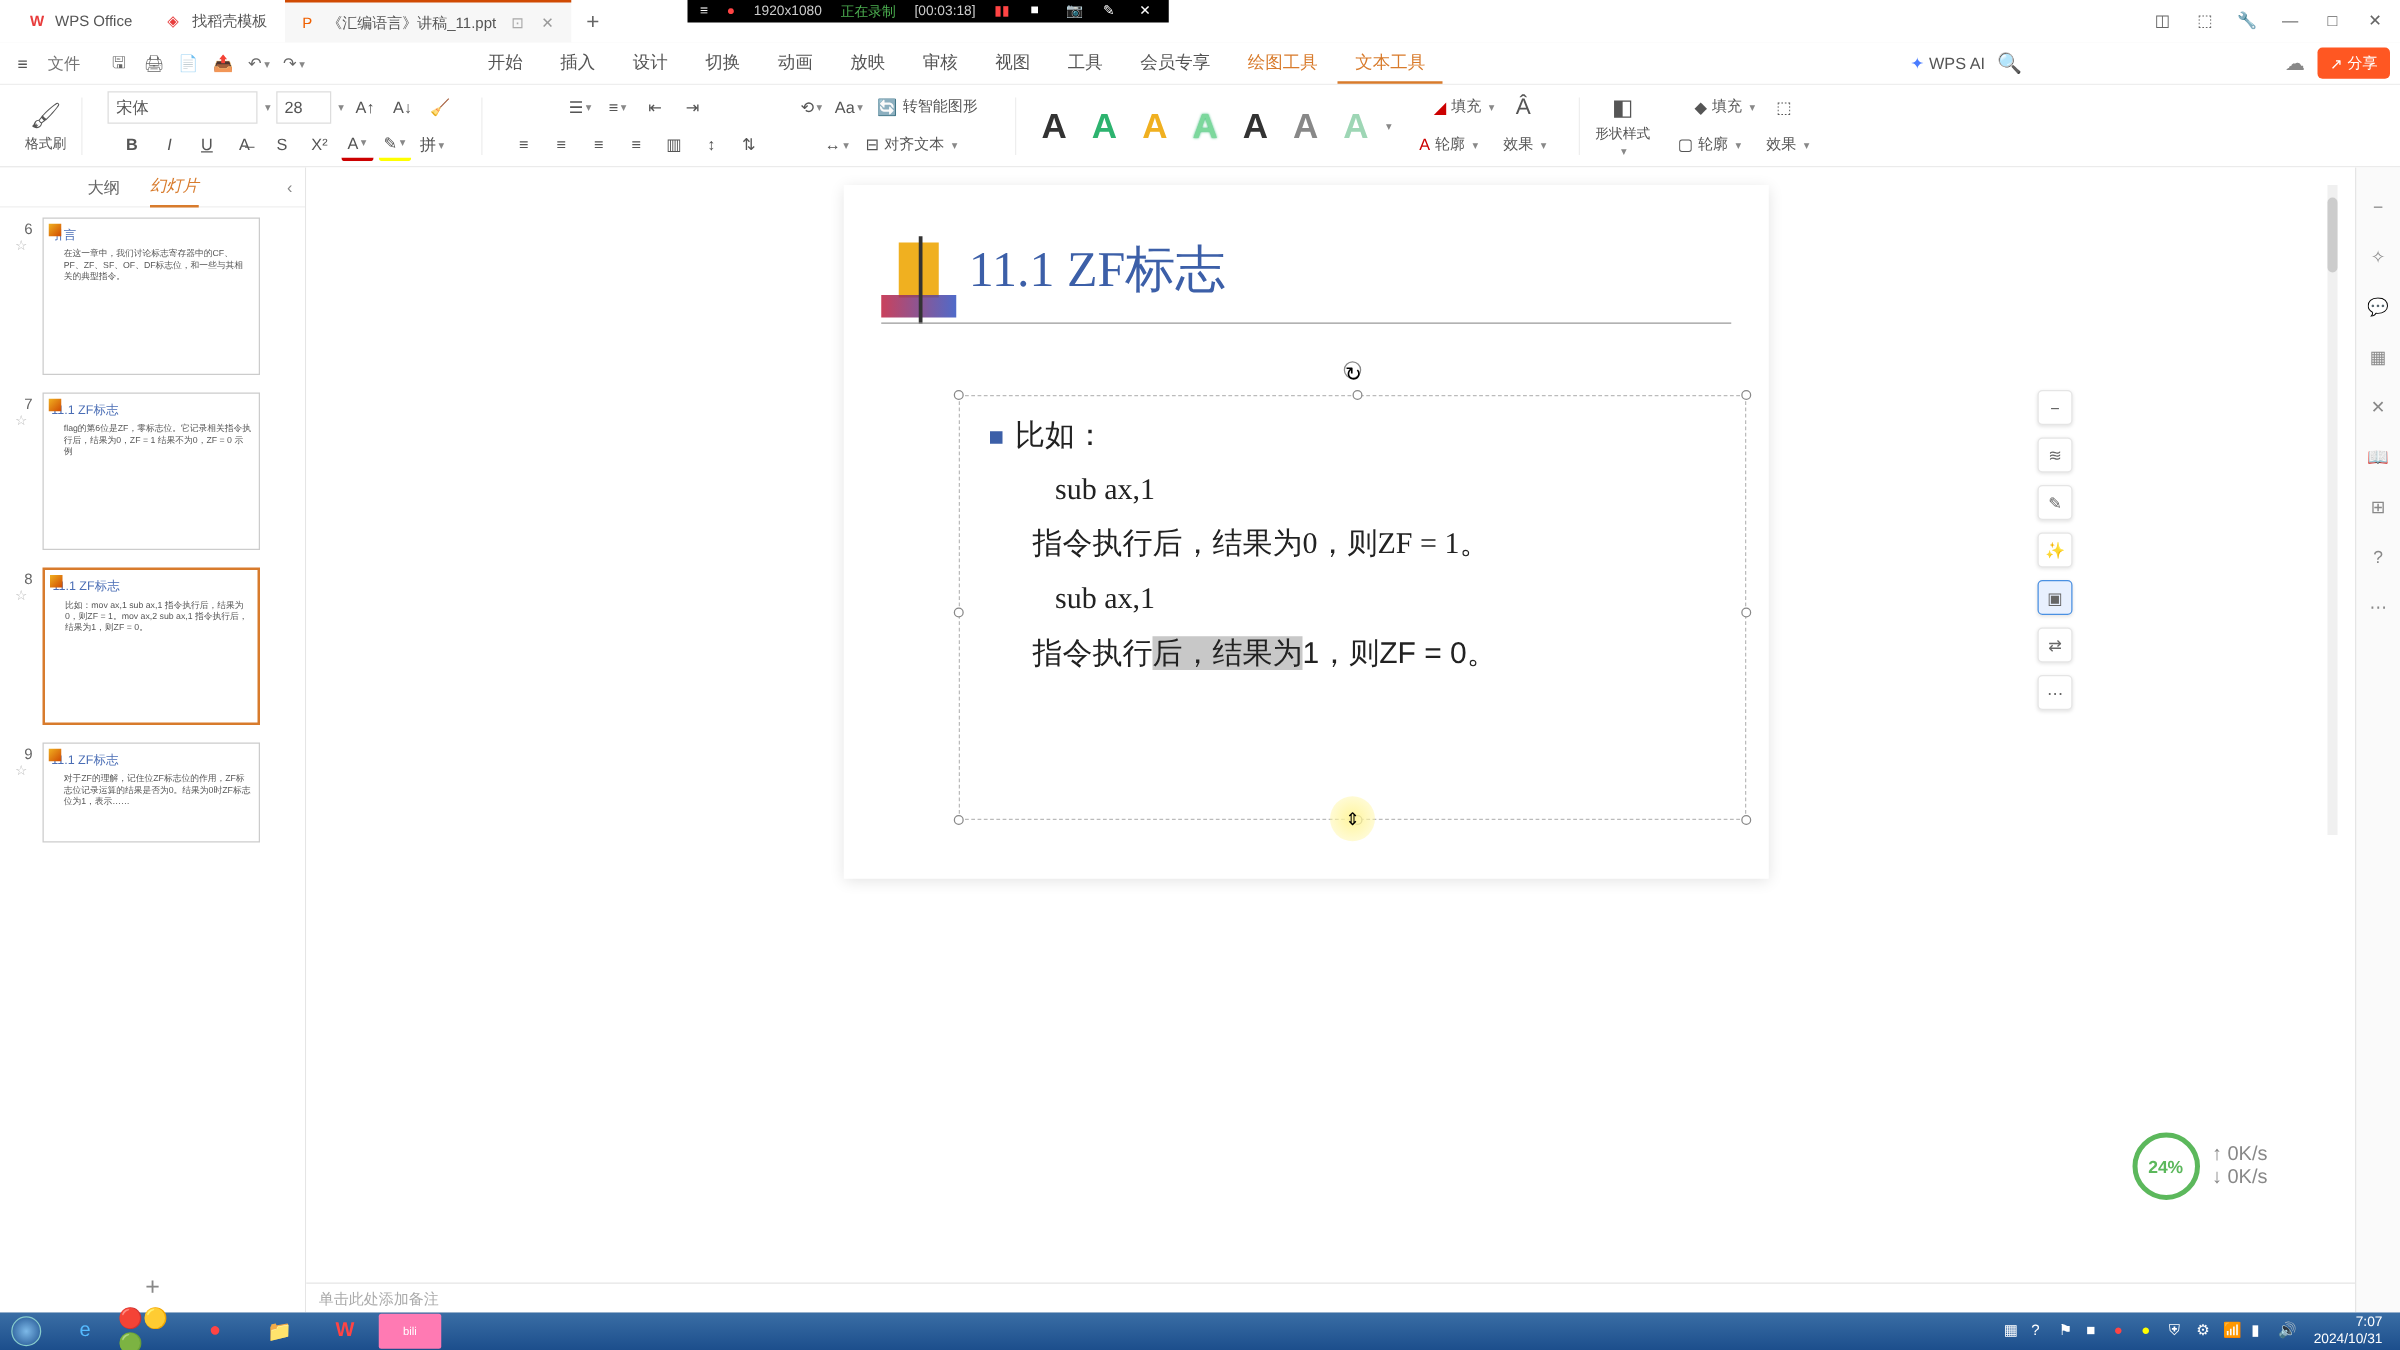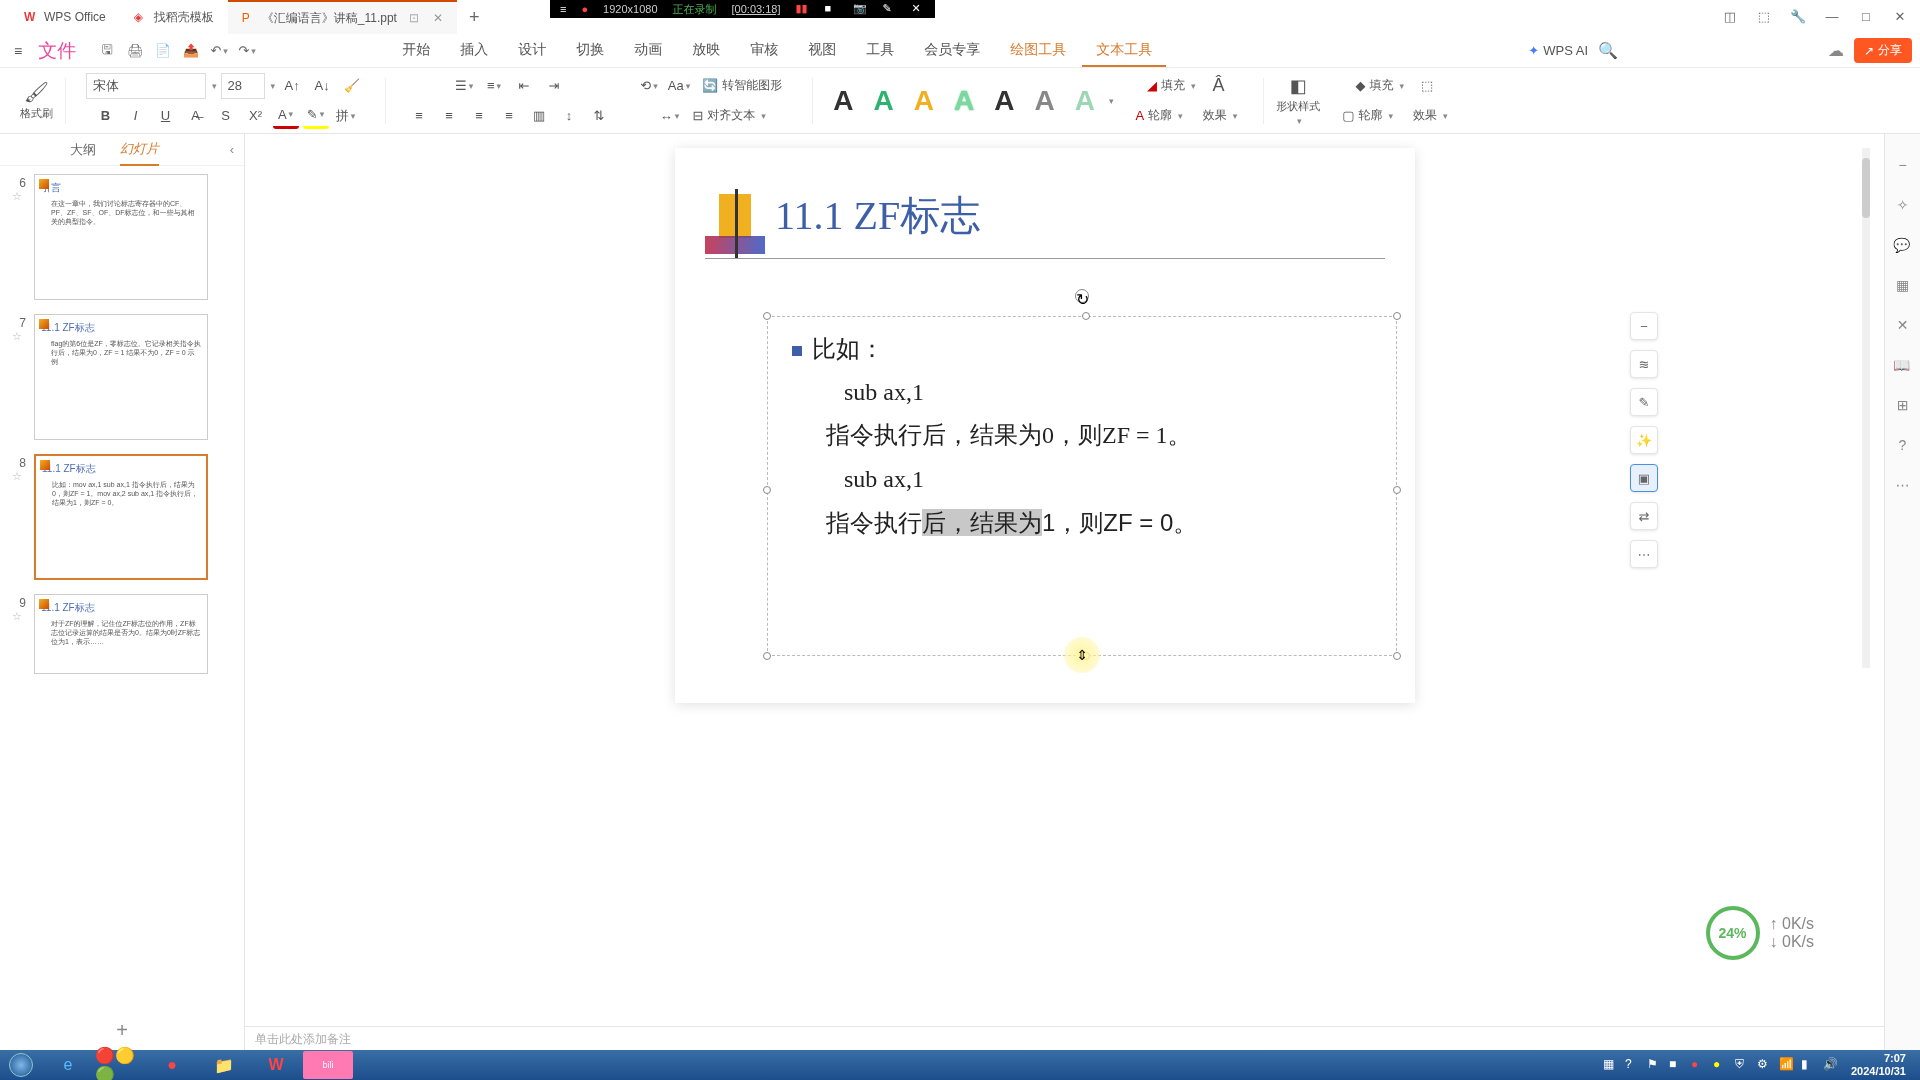--- a/index.html
+++ b/index.html
@@ -3,39 +3,39 @@
 <meta charset="utf-8">
 <style>
 * { margin: 0; padding: 0; box-sizing: border-box; font-family: "Microsoft YaHei", Arial, sans-serif; }
 body { width: 1920px; height: 1080px; overflow: hidden; background: #f0f0f0; position: relative; }
 
 
 .recording-bar { position: absolute; top: 0; left: 550px; height: 18px; background: #000; color: #fff; display: flex; align-items: center; font-size: 11px; padding: 0 10px; gap: 15px; z-index: 100; }
 .recording-bar .rec-icon { color: #ff4444; }
 .recording-bar .res { color: #ccc; }
 .recording-bar .status { color: #4caf50; }
-.recording-bar .time { color: #ccc; text-decoration: underline; }
+.recording-bar .time { color: #ccc; }
 .recording-bar .btn { width: 14px; height: 14px; display: inline-block; cursor: pointer; }
 
 
 .app-tabs { height: 34px; background: #fff; display: flex; align-items: center; padding: 0 10px; }
 .app-tab { padding: 6px 14px; display: flex; align-items: center; gap: 6px; font-size: 12px; color: #555; cursor: pointer; height: 34px; }
 .app-tab.active { background: #f7f7f7; border-top: 2px solid #d04a02; }
 .app-tab .tab-icon { width: 14px; height: 14px; }
 .tab-icon.red { color: #e83c3c; font-weight: bold; }
 .tab-icon.orange { color: #f06000; }
 .tab-close { margin-left: 8px; color: #999; }
 .tab-add { font-size: 18px; color: #666; padding: 0 12px; cursor: pointer; }
 .window-controls { position: absolute; right: 8px; top: 4px; display: flex; gap: 10px; }
 .window-controls .wc { width: 24px; height: 24px; display: flex; align-items: center; justify-content: center; color: #666; cursor: pointer; font-size: 13px; }
 
 
 .menu-bar { height: 34px; background: #fff; display: flex; align-items: center; padding: 0 8px; border-bottom: 1px solid #eee; }
 .menu-left { display: flex; align-items: center; gap: 4px; }
-.menu-btn { padding: 4px 6px; font-size: 19px; color: #ec4899; cursor: pointer; }
+.menu-btn { padding: 4px 6px; font-size: 13px; color: #737373; cursor: pointer; }
 .hamburger { font-size: 14px; color: #555; padding: 0 6px; }
 .qat { display: flex; gap: 6px; margin-left: 10px; }
 .qat .qb { width: 22px; height: 22px; display: flex; align-items: center; justify-content: center; color: #666; cursor: pointer; font-size: 13px; }
 .ribbon-tabs { display: flex; margin-left: 130px; gap: 2px; }
 .ribbon-tab { padding: 6px 14px; font-size: 14px; color: #555; cursor: pointer; }
 .ribbon-tab.orange { color: #d87b2c; }
 .ribbon-tab.active { color: #d87b2c; border-bottom: 2px solid #d87b2c; }
 .menu-right { margin-left: auto; display: flex; align-items: center; gap: 10px; }
 .wps-ai { display: flex; align-items: center; gap: 4px; font-size: 13px; color: #555; }
 .share-btn { background: #ff5722; color: #fff; padding: 4px 10px; border-radius: 4px; font-size: 12px; display: flex; align-items: center; gap: 4px; }
@@ -130,21 +130,21 @@
 .zoom-slider { width: 76px; height: 3px; background: #ccc; position: relative; }
 .zoom-handle { position: absolute; width: 8px; height: 12px; background: #888; top: -5px; left: 30px; }
 
 
 .taskbar { position: absolute; bottom: 0; left: 0; right: 0; height: 30px; background: linear-gradient(#3a6ea5, #1c4e8c); display: flex; align-items: center; }
 .start-btn { width: 42px; height: 30px; display: flex; align-items: center; justify-content: center; cursor: pointer; }
 .start-orb { width: 24px; height: 24px; border-radius: 50%; background: radial-gradient(#7db9e8, #1c4e8c); border: 1px solid #8cc; }
 .task-item { width: 50px; height: 28px; display: flex; align-items: center; justify-content: center; cursor: pointer; border-radius: 2px; margin: 0 1px; }
 .tray { margin-left: auto; display: flex; align-items: center; gap: 6px; padding-right: 8px; }
 .tray-icon { width: 16px; height: 16px; color: #fff; font-size: 12px; }
-.clock { color: #fff; font-size: 11px; text-align: right; padding: 0 6px; line-height: 1.2; font-weight: bold; }
+.clock { color: #fff; font-size: 11px; text-align: right; padding: 0 6px; line-height: 1.2; }
 
 
 .canvas-scroll { position: absolute; right: 14px; top: 14px; width: 8px; height: 520px; background: #f0f0f0; }
 .canvas-scroll-thumb { width: 8px; height: 60px; background: #ccc; border-radius: 4px; margin-top: 10px; }
 </style>
 </head>
 <body>
 
 <div class="recording-bar">
   <span>≡</span>

